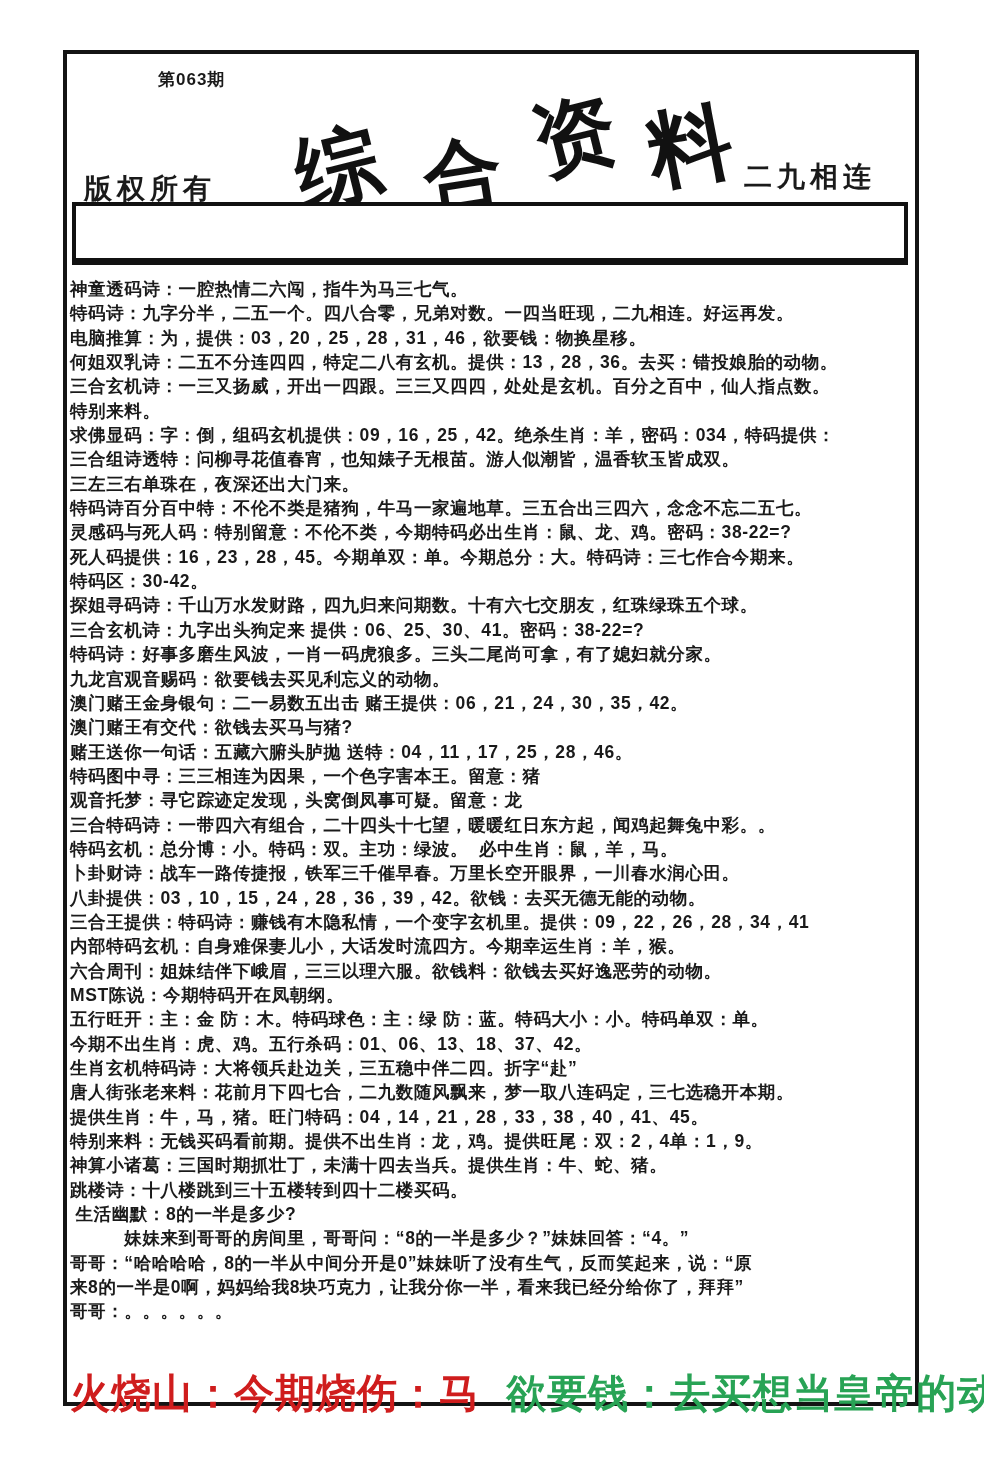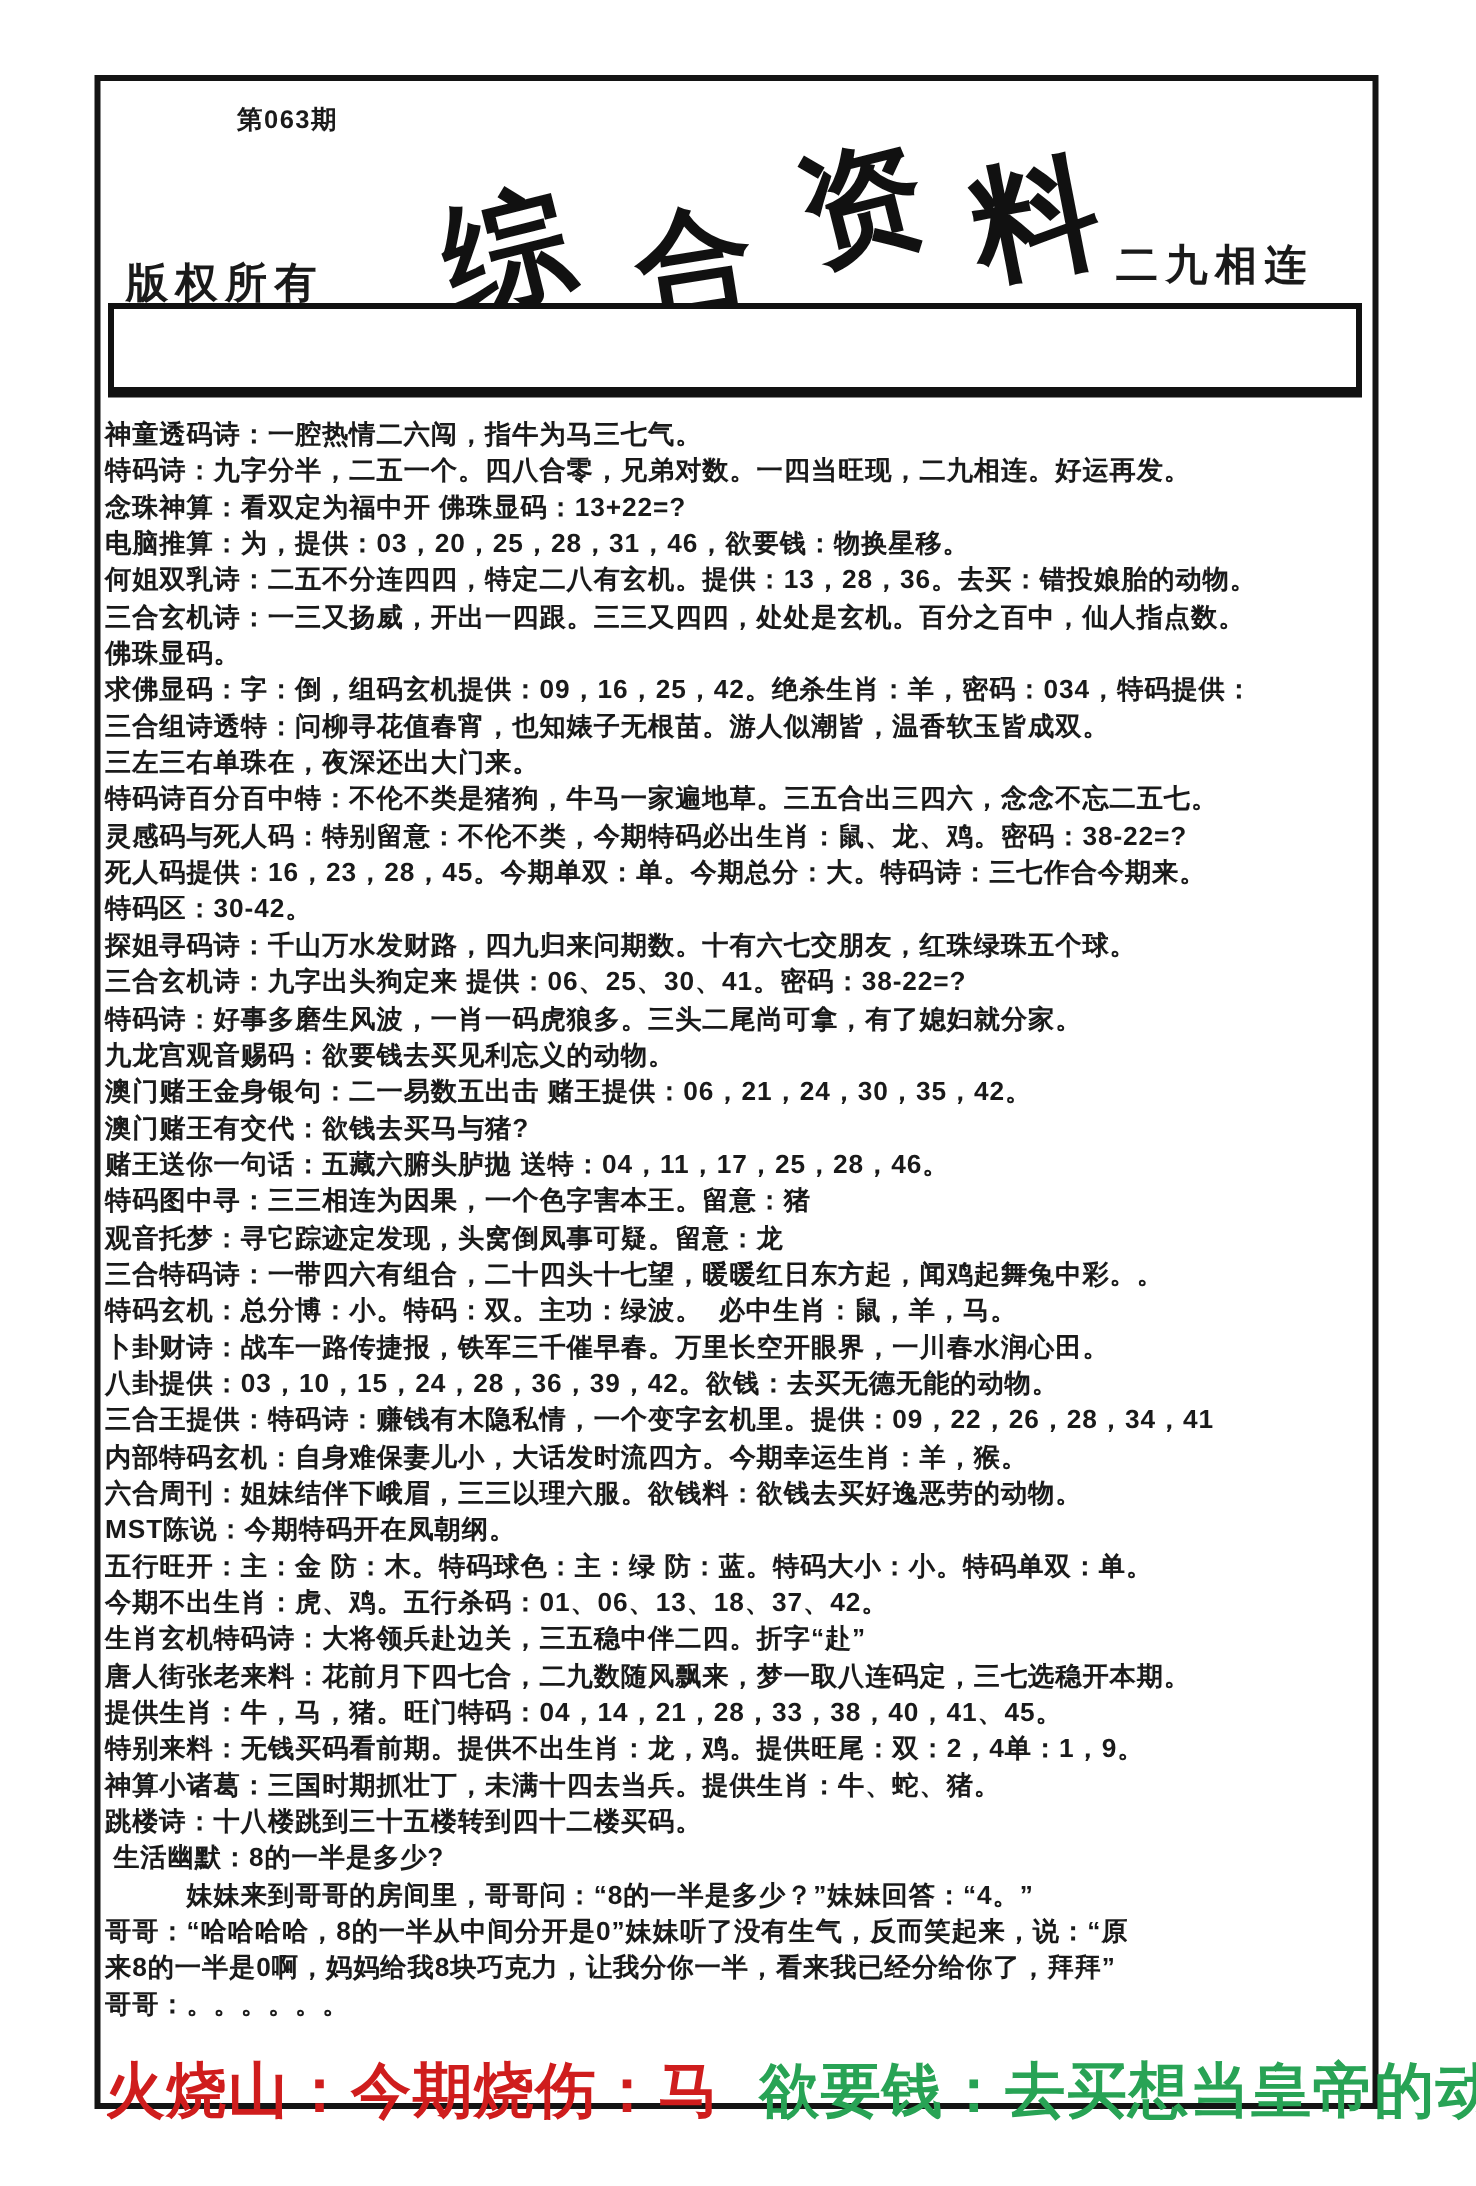--- a/index.html
+++ b/index.html
@@ -63,25 +63,24 @@
 <span class="title-char tc3">料</span>
 
 <div class="copy-left">版权所有</div>
 <div class="copy-right">二九相连</div>
 
 <div class="empty-box"></div>
 
 <div class="body-text">
     <div class="tline">神童透码诗：一腔热情二六闯，指牛为马三七气。</div>
     <div class="tline">特码诗：九字分半，二五一个。四八合零，兄弟对数。一四当旺现，二九相连。好运再发。</div>
-    <div class="tline">念珠神算：看双定为福中开 佛珠显码：13+22=?</div>
     <div class="tline">电脑推算：为，提供：03，20，25，28，31，46，欲要钱：物换星移。</div>
     <div class="tline">何姐双乳诗：二五不分连四四，特定二八有玄机。提供：13，28，36。去买：错投娘胎的动物。</div>
     <div class="tline">三合玄机诗：一三又扬威，开出一四跟。三三又四四，处处是玄机。百分之百中，仙人指点数。</div>
-    <div class="tline">佛珠显码。</div>
+    <div class="tline">特别来料。</div>
     <div class="tline">求佛显码：字：倒，组码玄机提供：09，16，25，42。绝杀生肖：羊，密码：034，特码提供：</div>
     <div class="tline">三合组诗透特：问柳寻花值春宵，也知婊子无根苗。游人似潮皆，温香软玉皆成双。</div>
     <div class="tline">三左三右单珠在，夜深还出大门来。</div>
     <div class="tline">特码诗百分百中特：不伦不类是猪狗，牛马一家遍地草。三五合出三四六，念念不忘二五七。</div>
     <div class="tline">灵感码与死人码：特别留意：不伦不类，今期特码必出生肖：鼠、龙、鸡。密码：38-22=?</div>
     <div class="tline">死人码提供：16，23，28，45。今期单双：单。今期总分：大。特码诗：三七作合今期来。</div>
     <div class="tline">特码区：30-42。</div>
     <div class="tline">探姐寻码诗：千山万水发财路，四九归来问期数。十有六七交朋友，红珠绿珠五个球。</div>
     <div class="tline">三合玄机诗：九字出头狗定来 提供：06、25、30、41。密码：38-22=?</div>
     <div class="tline">特码诗：好事多磨生风波，一肖一码虎狼多。三头二尾尚可拿，有了媳妇就分家。</div>

